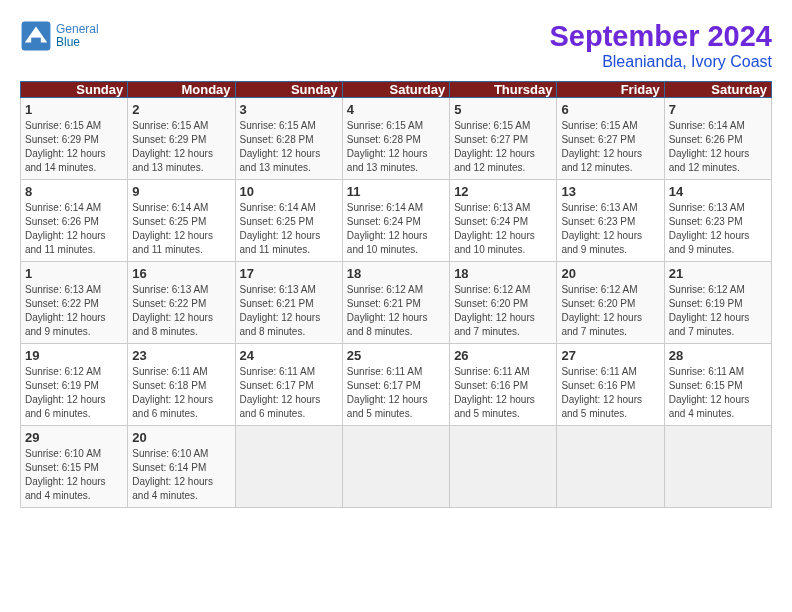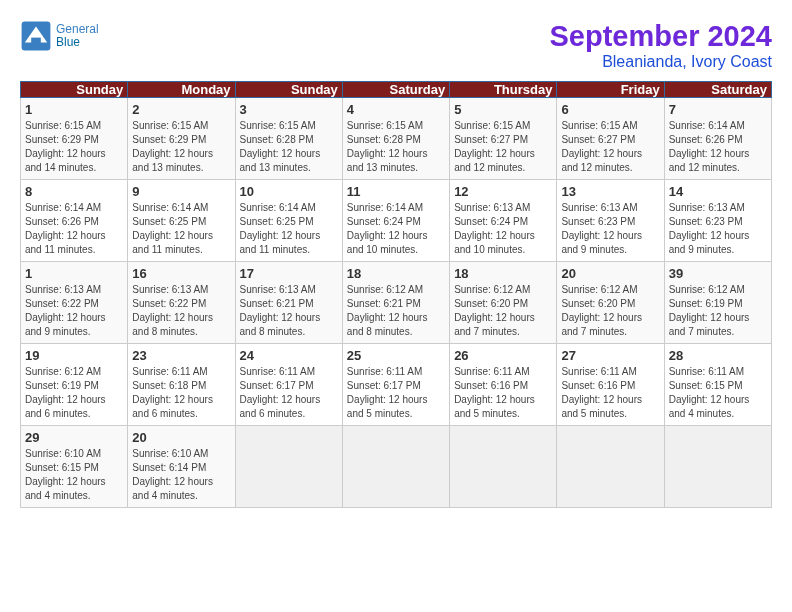--- a/index.html
+++ b/index.html
@@ -260,21 +260,21 @@
 and 7 minutes.</div>
         </td>
         <td>
           <span class="day-num">20</span>
           <div class="day-info" style="white-space: pre-line;">Sunrise: 6:12 AM
 Sunset: 6:20 PM
 Daylight: 12 hours
 and 7 minutes.</div>
         </td>
         <td>
-          <span class="day-num">39</span>
+          <span class="day-num">21</span>
           <div class="day-info" style="white-space: pre-line;">Sunrise: 6:12 AM
 Sunset: 6:19 PM
 Daylight: 12 hours
 and 7 minutes.</div>
         </td>
       </tr>
       <tr>
         <td>
           <span class="day-num">19</span>
           <div class="day-info" style="white-space: pre-line;">Sunrise: 6:12 AM

